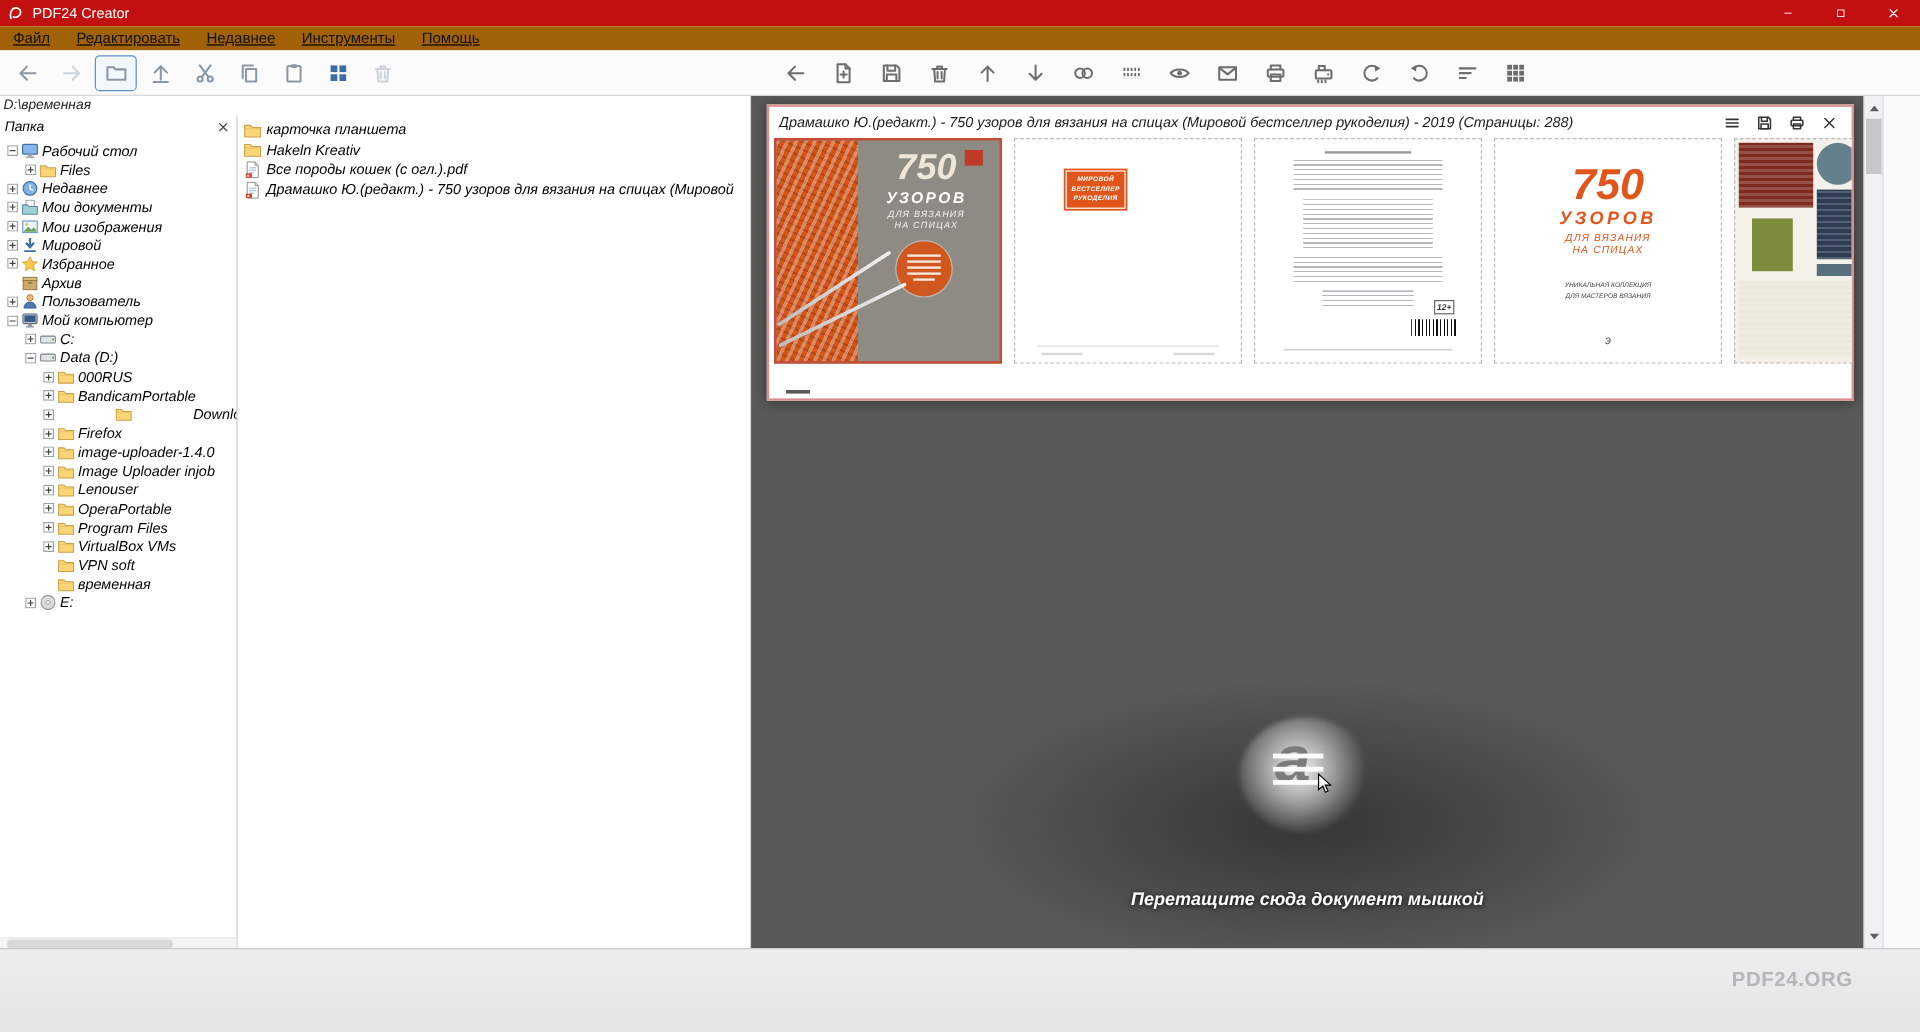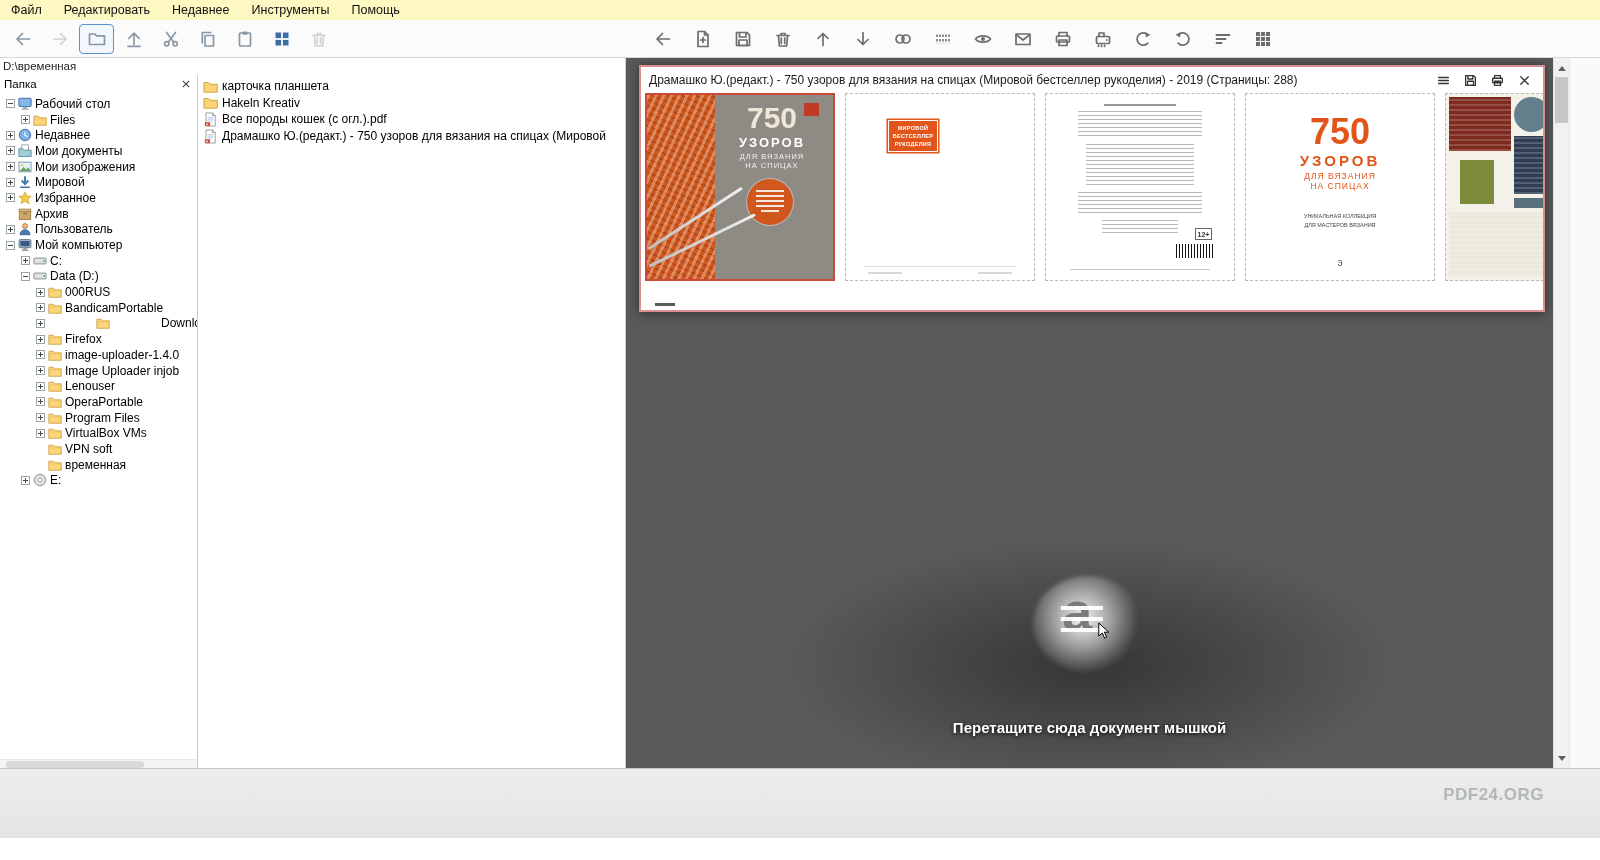--- a/index.html
+++ b/index.html
@@ -6,36 +6,36 @@
   html,body { width:1600px; height:860px; overflow:hidden; }
   body { font-family:"Liberation Sans","DejaVu Sans",sans-serif; background:#fff; }
 
   
   .titlebar { height:22px; background:#c21010; display:flex; align-items:center; color:#fff; }
   .app-icon { width:16px; height:16px; margin-left:5px; display:flex; align-items:center; justify-content:center; }
   .title-text { font-size:12px; margin-left:6px; flex:1; }
   .win-btn { width:44px; height:22px; display:flex; align-items:center; justify-content:center; }
 
   
-  .menubar { height:20px; background:#fef9c3; display:flex; align-items:center; }
+  .menubar { height:20px; background:#a16207; display:flex; align-items:center;text-decoration:underline; }
   .menu-item { font-size:12.5px; padding:2px 11px; color:#111; }
 
   
   .toolbar { height:38px; background:#fbfbfb; border-bottom:1px solid #d9d9d9; display:flex; align-items:center; padding-left:4px; }
   .tb-btn { width:35px; height:30px; margin:0 1px; border-radius:4px; display:flex; align-items:center; justify-content:center; color:#8a98a5; border:1px solid transparent; }
   .tb-btn.selected { border-color:#5b93c8; background:#f2f7fc; }
   .tb-btn.disabled { color:#ccd3d9; }
   .tb-btn.accent { color:#3c6ea5; }
   .toolbar-left { display:flex; }
   .toolbar-right { display:flex; margin-left:306px; }
   .toolbar-right .tb-btn { width:38px; color:#6d6d6d; }
   .ic { display:flex; }
 
   
-  .main { display:flex; height:710px; background:#3b82f6; }
+  .main { display:flex; height:710px; background:#3b82f6;font-style:italic; }
   .left-col { width:626px; display:flex; flex-direction:column; border-right:1px solid #cfcfcf; background:#fff; }
   .pathbar { height:17px; font-size:11.5px; color:#222; padding:2px 0 0 3px; }
   .left-row { flex:1; display:flex; min-height:0; }
 
   .tree-panel { width:198px; border-right:1px solid #c9c9c9; position:relative; display:flex; flex-direction:column; }
   .tree-header { height:18px; display:flex; align-items:center; padding:0 4px; font-size:11.5px; }
   .tree-close { margin-left:auto; width:14px; height:14px; display:flex; align-items:center; justify-content:center; color:#333; }
   .tree-body { flex:1; overflow:hidden; padding:3px 0 10px 2px; }
   .tree-item { height:15.7px; display:flex; align-items:center; font-size:12px; color:#000; white-space:nowrap; }
   .tgl { width:9px; height:9px; margin-right:3px; flex:none; display:flex; }
@@ -126,20 +126,51 @@
 
   
   .bottombar { height:70px; background:linear-gradient(#ededed,#e4e4e4); border-top:1px solid #c8c8c8; position:relative; }
   .watermark { position:absolute; right:56px; top:16px; font-size:17px; font-weight:bold; color:#b2b7ba; letter-spacing:.5px; }
 </style>
 </head>
 <body>
 
 <div class="app">
 
+  <div class="titlebar">
+    <span class="app-icon">
+      <svg viewBox="0 0 16 16" width="14" height="14">
+          <path d="M3.5 13 C2.2 8.5 4 3 8.2 3 c3 0 4.8 2 4.6 4.4 C12.5 10.6 8.8 12.8 5.8 11.6" fill="none" stroke="#fff" stroke-width="1.6" stroke-linecap="round"></path>
+        </svg>
+    </span>
+    <span class="title-text">PDF24 Creator</span>
+    <div id="win-controls" style="display:flex">
+        <div class="win-btn">
+          <span class="ic">
+            <svg viewBox="0 0 20 20" width="12" height="12" style="color:#fff">
+              <path d="M5 10 H15" fill="none" stroke="currentColor" stroke-width="1.3"></path>
+            </svg>
+          </span>
+        </div>
+        <div class="win-btn">
+          <span class="ic">
+            <svg viewBox="0 0 20 20" width="12" height="12" style="color:#fff">
+              <rect x="5.5" y="5.5" width="9" height="9" fill="none" stroke="currentColor" stroke-width="1.2"></rect>
+            </svg>
+          </span>
+        </div>
+        <div class="win-btn">
+          <span class="ic">
+            <svg viewBox="0 0 20 20" width="12" height="12" style="color:#fff">
+              <path d="M5 5 L15 15 M15 5 L5 15" fill="none" stroke="currentColor" stroke-width="1.7" stroke-linecap="round" stroke-linejoin="round"></path>
+            </svg>
+          </span>
+        </div>
+      </div>
+  </div>
 
   <div class="menubar" id="menubar">
       <span class="menu-item">Файл</span>
       <span class="menu-item">Редактировать</span>
       <span class="menu-item">Недавнее</span>
       <span class="menu-item">Инструменты</span>
       <span class="menu-item">Помощь</span>
     </div>
 
   <div class="toolbar">

